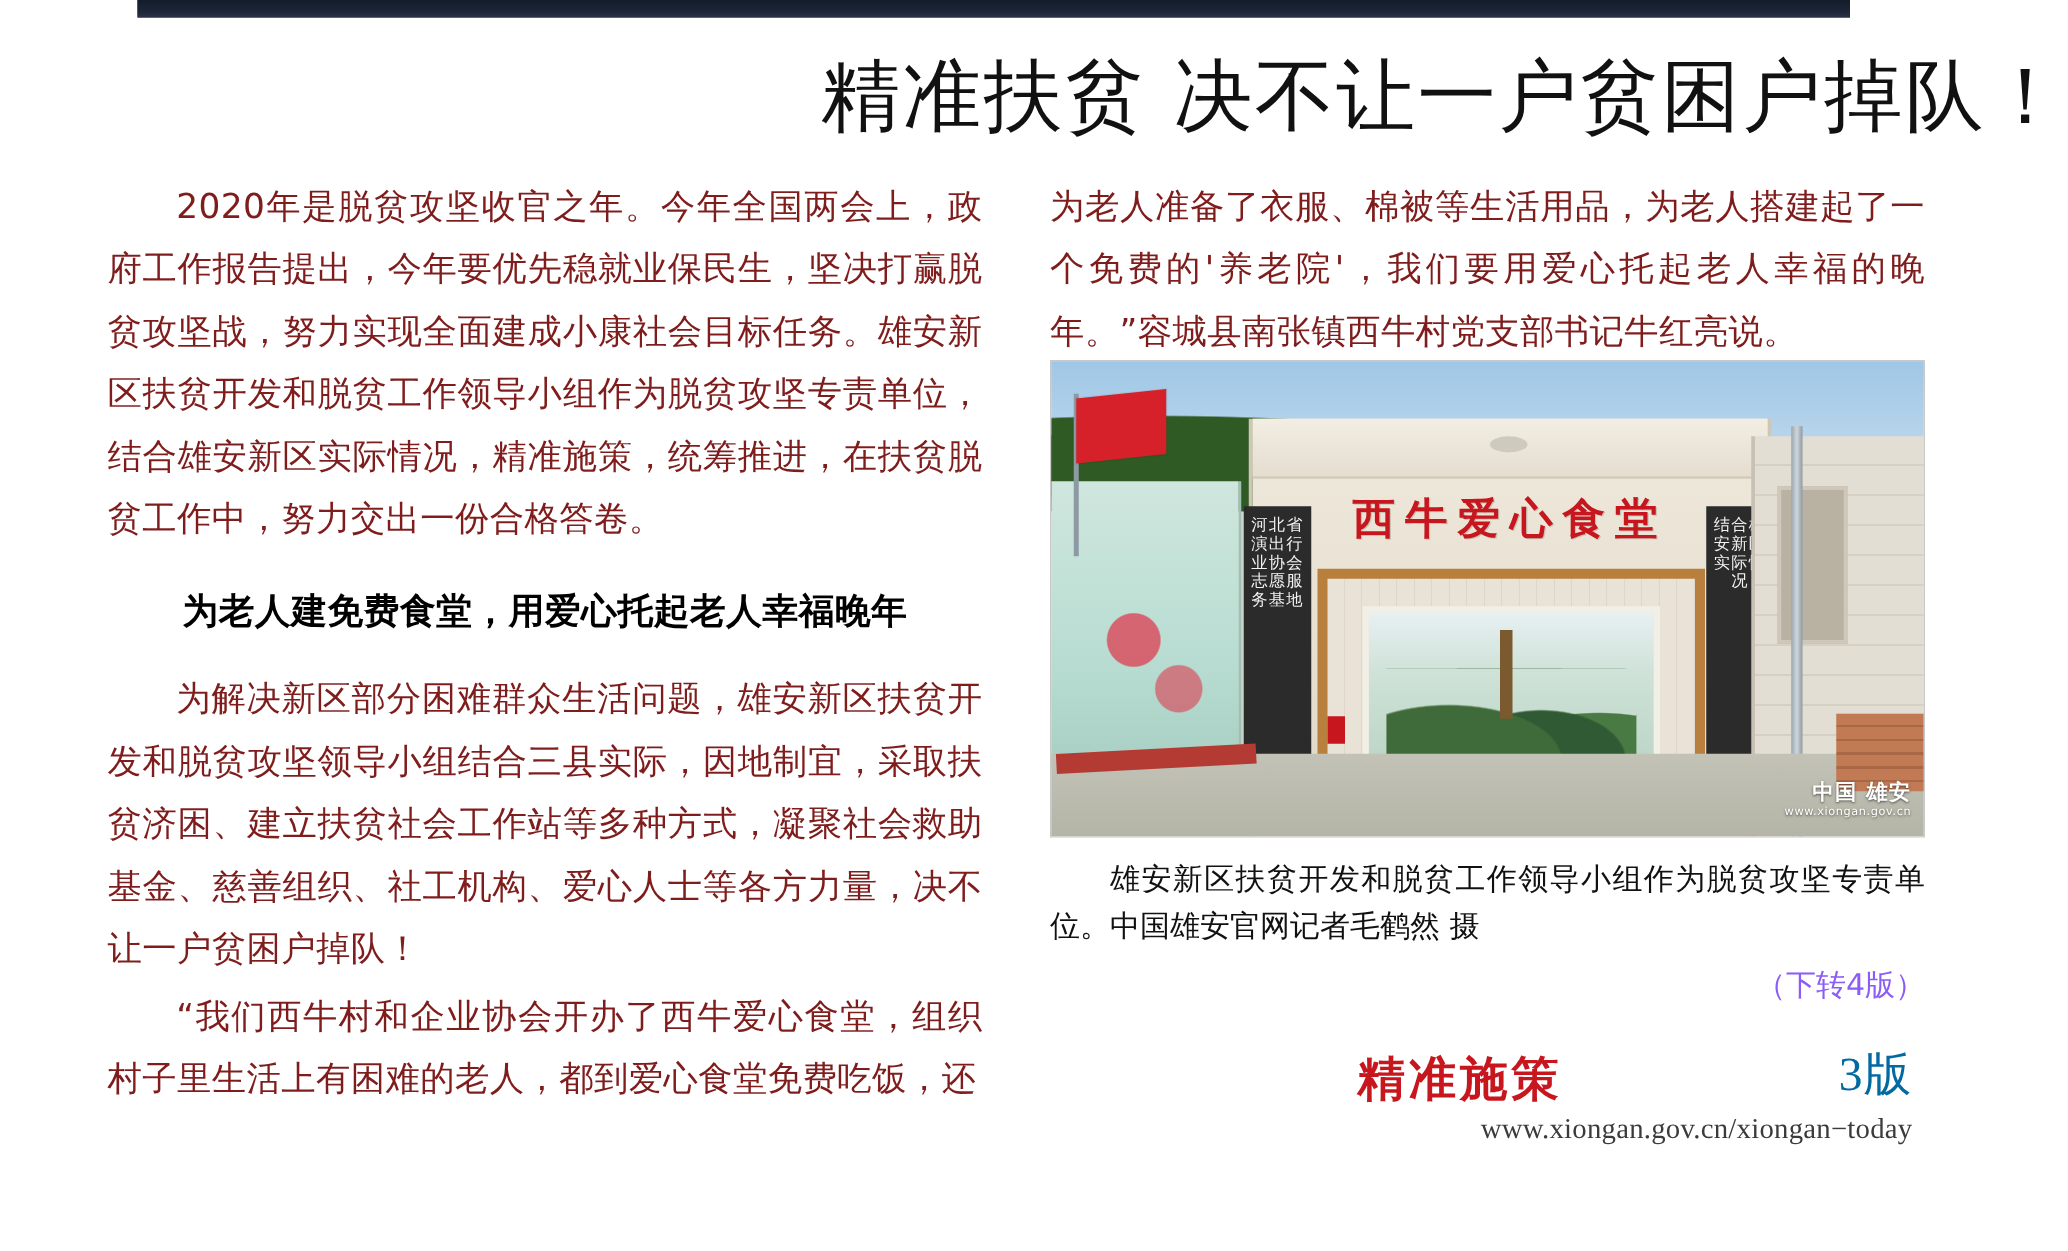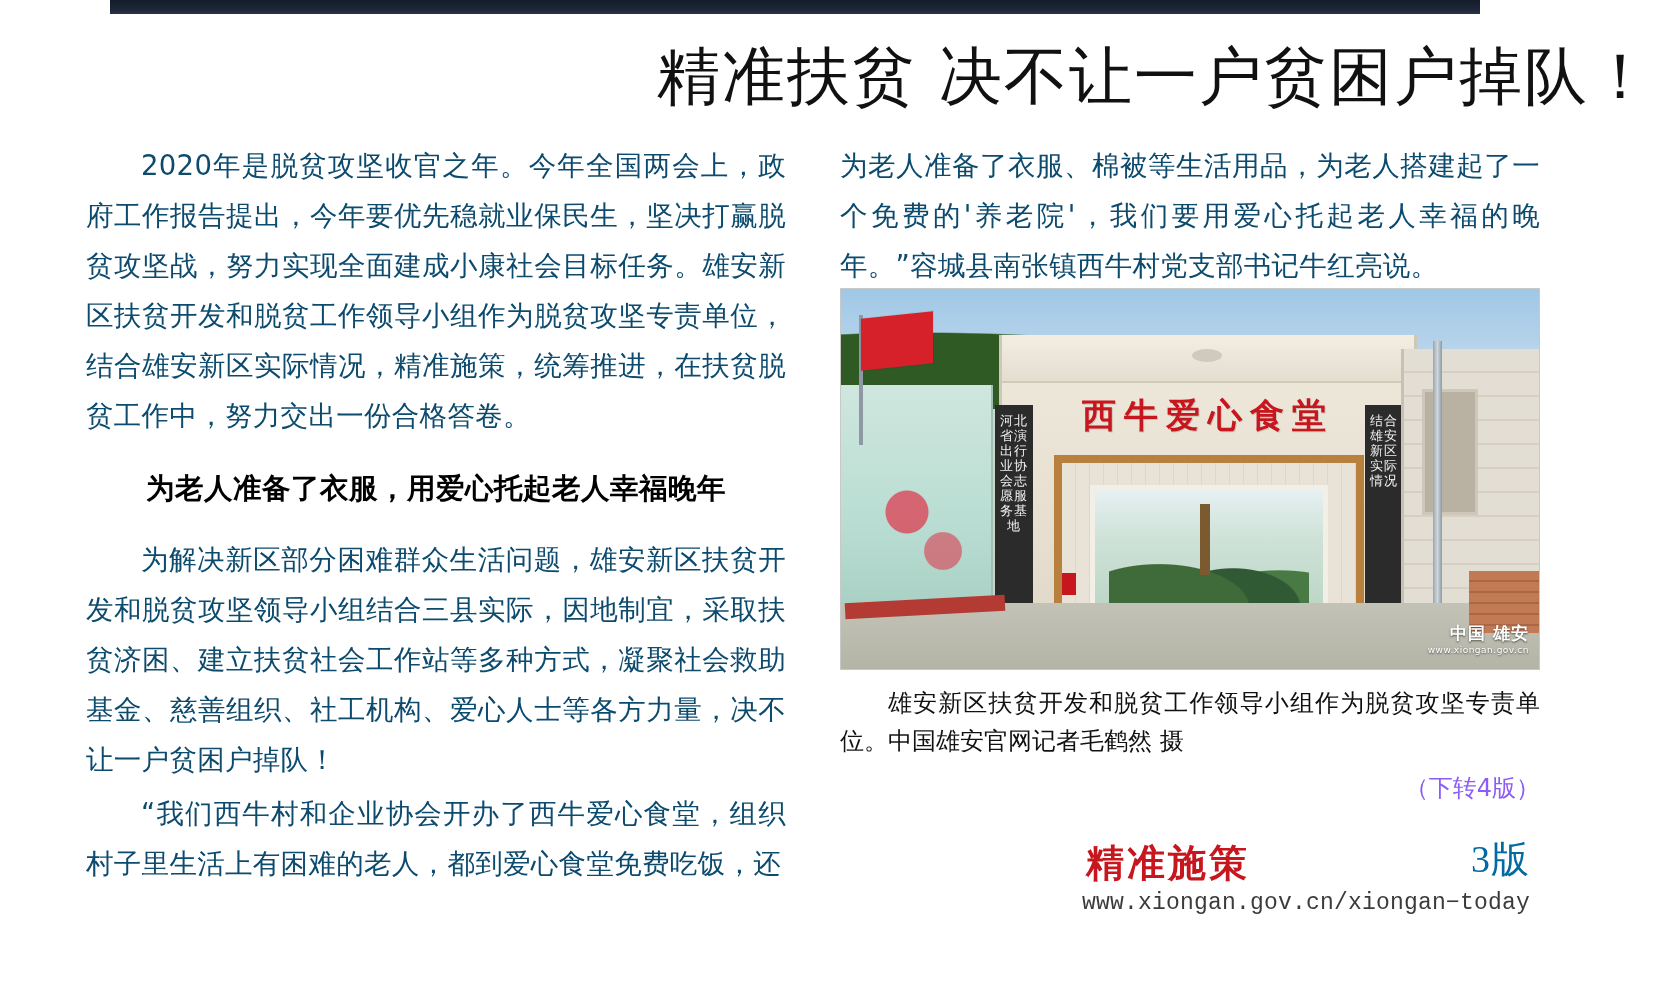--- a/index.html
+++ b/index.html
@@ -65,21 +65,21 @@
     width: 700px;
   }
   .body-para {
     font-family: "DejaVu Sans", sans-serif;
     font-size: 27.5px;
     line-height: 50px;
     text-align: justify;
     text-justify: inter-ideograph;
     text-indent: 2em;
     margin: 0 0 4px 0;
-    color: #0c4a6e;
+    color: #7f1d1d;
     letter-spacing: 0.3px;
   }
   .body-para.no-indent {
     text-indent: 0;
   }
   .subhead {
     font-family: "DejaVu Sans", sans-serif;
     font-weight: bold;
     font-size: 28.5px;
     line-height: 46px;
@@ -210,21 +210,21 @@
   }
   .ph-redmark {
     position: absolute;
     left: 60px; top: 238px; width: 14px; height: 22px;
     background: #c7161d;
   }
   
   .ph-banner {
     position: absolute;
     top: 116px;
-    width: 38px;
+    width: 54px;
     height: 220px;
     background: #2b2b2b;
     color: #f2f2f2;
     font-family: "DejaVu Serif", serif;
     font-size: 13px;
     line-height: 15px;
     text-align: center;
     padding: 8px 2px;
     box-sizing: border-box;
     word-break: break-all;
@@ -325,21 +325,21 @@
     letter-spacing: 3px;
     position: absolute;
     right: 290px;
     top: 0;
     white-space: nowrap;
   }
   .brand-url {
     position: absolute;
     right: 10px;
     top: 52px;
-    font-family: Liberation Mono, monospace;
+    font-family: Liberation Serif, serif;
     font-size: 23px;
     color: #3b3b3b;
     letter-spacing: 0.2px;
     white-space: nowrap;
   }
   .page-no {
     position: absolute;
     right: 10px;
     top: -4px;
     font-family: Liberation Serif, serif;
@@ -354,21 +354,21 @@
 <div class="page">
 
   <div class="topbar">
     <div class="topbar-inner"></div>
   </div>
 
   <div class="headline">精准扶贫 决不让一户贫困户掉队！</div>
 
   <div class="col-left">
     <p class="body-para">2020年是脱贫攻坚收官之年。今年全国两会上，政府工作报告提出，今年要优先稳就业保民生，坚决打赢脱贫攻坚战，努力实现全面建成小康社会目标任务。雄安新区扶贫开发和脱贫工作领导小组作为脱贫攻坚专责单位，结合雄安新区实际情况，精准施策，统筹推进，在扶贫脱贫工作中，努力交出一份合格答卷。</p>
-    <div class="subhead">为老人准备了衣服，用爱心托起老人幸福晚年</div>
+    <div class="subhead">为老人建免费食堂，用爱心托起老人幸福晚年</div>
     <p class="body-para">为解决新区部分困难群众生活问题，雄安新区扶贫开发和脱贫攻坚领导小组结合三县实际，因地制宜，采取扶贫济困、建立扶贫社会工作站等多种方式，凝聚社会救助基金、慈善组织、社工机构、爱心人士等各方力量，决不让一户贫困户掉队！</p>
     <p class="body-para">“我们西牛村和企业协会开办了西牛爱心食堂，组织村子里生活上有困难的老人，都到爱心食堂免费吃饭，还</p>
   </div>
 
   <div class="col-right">
     <p class="body-para no-indent">为老人准备了衣服、棉被等生活用品，为老人搭建起了一个免费的'养老院'，我们要用爱心托起老人幸福的晚年。”容城县南张镇西牛村党支部书记牛红亮说。</p>
   </div>
 
   <div class="photo-wrap">
     <div class="photo">

